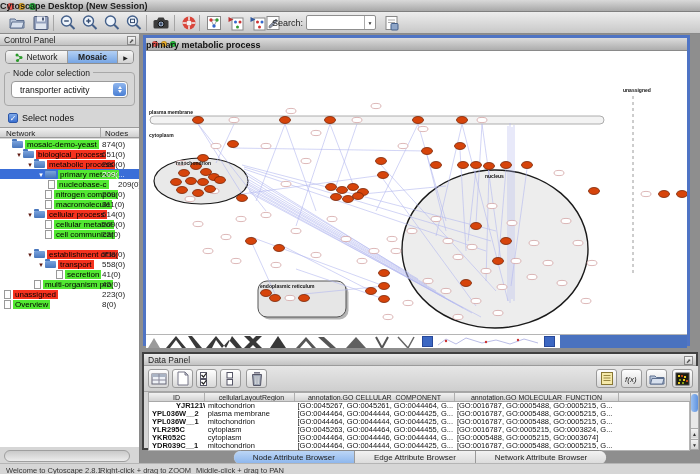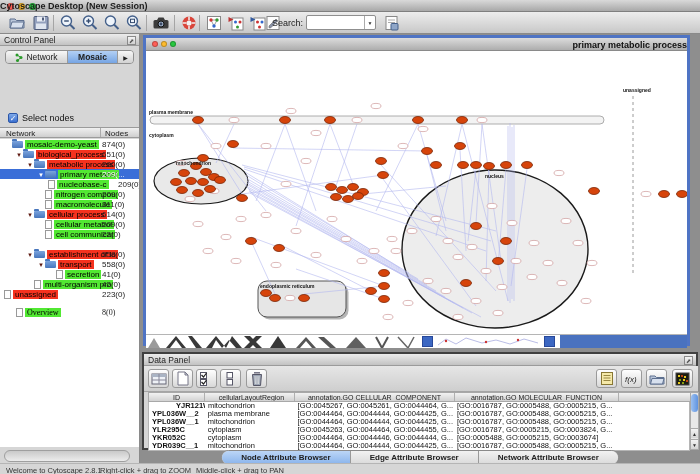--- a/index.html
+++ b/index.html
@@ -51,42 +51,42 @@
 .trow .lbl.r{background:#f5321e;color:#000}
 .trow .cnt{position:absolute;left:102px;color:#222}
 .trow.sel .cnt{color:#fff}
 .well{position:absolute;left:4px;bottom:1px;width:126px;height:12px;border:1px solid #9f9f9f;border-radius:6px;background:linear-gradient(#c9c9c9,#ececec)}
 
 .desktop{position:absolute;left:140px;top:34px;width:560px;height:429px;background:#8e8e8e}
 .nwin{position:absolute;left:143px;top:35px;width:547px;height:311px;border:3px solid #4f74c4;background:#fff}
 .nwtitle{height:13px;background:linear-gradient(#dcdcdc,#adadad);border-bottom:1px solid #8a8a8a;position:relative}
 .nwtitle .tl{top:3px;width:6px;height:6px}
 .nwtitle .tl.r{left:6px}.nwtitle .tl.y{left:15px}.nwtitle .tl.g{left:24px}
-.nwtitle .t{position:absolute;left:0;right:0;top:1.5px;text-align:right;font-weight:bold;font-size:9px;color:#111}
+.nwtitle .t{position:absolute;left:0;right:0;top:1.5px;text-align:left;font-weight:bold;font-size:9px;color:#111}
 .nwcanvas{position:relative;width:541px;height:284px;background:#fff;border-bottom:1px solid #b5b5b5}
 .nwstrip{position:relative;width:541px;height:13px;background:#fff;overflow:hidden}
 .bluesq{position:absolute;top:1px;width:11px;height:11px;background:#3c67c2;border:1px solid #27489a}
 .blueband{position:absolute;top:0;left:414px;width:127px;height:13px;background:#4a72bf}
 
 .dpanel{position:absolute;left:142px;top:352px;width:556px;height:98px;background:#d6d6d6;border:2px solid #404040}
 .dtool{position:absolute;left:0;top:12px;width:554px;height:26px;background:linear-gradient(#e6e6e6,#cecece);border-bottom:1px solid #a5a5a5}
 .dbtn{position:absolute;top:3px;width:21px;height:19px;background:linear-gradient(#fefefe,#d8d8d8);border:1px solid #9a9a9a;border-radius:3px;display:flex;align-items:center;justify-content:center}
 .thead{position:absolute;left:4px;top:38px;height:10px;display:flex;background:linear-gradient(#f2f2f2,#d2d2d2);border:1px solid #a8a8a8}
 .thead .hc{font-size:7px;color:#222;text-align:center;line-height:9px;border-right:1px solid #b0b0b0;overflow:hidden;white-space:nowrap}
 .trows{position:absolute;left:4px;top:48px;width:542px;background:#fff;border:1px solid #b5b5b5;border-top:0}
 .drow{display:flex;height:8px;line-height:8px;font-size:7.5px;white-space:nowrap}
 .drow .c{overflow:hidden;padding-left:3px}
 .drow .c0{font-weight:bold}
 .vsb{position:absolute;left:546px;top:38px;width:9px;height:58px;background:#e8e8e8;border:1px solid #aaa}
 .vsb .th{position:absolute;left:0;top:1px;width:7px;height:18px;border-radius:4px;background:linear-gradient(90deg,#9cc0f0,#5f93e0)}
 .vsb .ab{position:absolute;left:0;width:7px;height:10px;background:linear-gradient(#f4f4f4,#d4d4d4);border-top:1px solid #aaa;text-align:center;font-size:5px;line-height:10px;color:#333}
 
 .btabs{position:absolute;left:142px;top:450px;width:556px;display:flex;justify-content:center}
 .btg{display:flex;border:1px solid #8a8a8a;border-radius:8px;overflow:hidden;background:#e4e4e4}
-.bt{font-size:8px;font-weight:bold;color:#222;padding:2px 19px;border-right:1px solid #9a9a9a;background:linear-gradient(#f2f2f2,#dadada)}
+.bt{font-size:8px;font-weight:normal;color:#222;padding:2px 19px;border-right:1px solid #9a9a9a;background:linear-gradient(#f2f2f2,#dadada)}
 .bt:last-child{border-right:0}
 .bt.sel{background:linear-gradient(#bcd6f6,#8ab4ec)}
 .sbar{position:absolute;left:0;top:463px;width:700px;height:11px;background:#d6d6d6;border-top:1px solid #b5b5b5}
 .sbar span{position:absolute;top:1.5px;font-size:7.5px;color:#333}
 svg text{font-family:"Liberation Sans",sans-serif}
 </style>
 </head>
 <body>
 
 <div class="macbar">
@@ -230,20 +230,30 @@
           <circle cx="2.5" cy="7.5" r="1.5" fill="#2a9a2a"></circle>
           <path d="M2 2L6 4.5 2.5 7.5" stroke="#2a9a2a" fill="none"></path>
         </svg>
         <span>Network</span>
       </div>
     <div class="s sel" style="width:50px">
         <span>Mosaic</span>
       </div>
     <div class="s arr" style="width:15px">▶</div>
   </div>
+  <div class="fldset">
+    <span class="lg">Node color selection</span>
+    <div class="combo">
+      <span class="v">transporter activity</span>
+      <span class="cap">
+          <i class="u"></i>
+          <i class="d"></i>
+        </span>
+    </div>
+  </div>
   <div class="cbrow">
     <span class="cbox">✓</span>
     <span>Select nodes</span>
   </div>
   <div class="treehdr">
     <span style="position:absolute;left:6px;top:1px">Network</span>
     <span class="d"></span>
     <span style="position:absolute;left:105px;top:1px">Nodes</span>
   </div>
   <div class="tree" id="tree">
@@ -329,21 +339,21 @@
         <span class="arr"></span>
         <span class="leaf"></span>
         <span class="lbl g">multi-organism pro</span>
         <span class="cnt">42(0)</span>
       </div>
       <div class="trow" style="top: 150px; padding-left: 4px;">
         <span class="leaf"></span>
         <span class="lbl r">unassigned</span>
         <span class="cnt">223(0)</span>
       </div>
-      <div class="trow" style="top: 168px; padding-left: 16px; font-family: Liberation Serif, serif;">
+      <div class="trow" style="top: 160px; padding-left: 4px;">
         <span class="leaf"></span>
         <span class="lbl g">Overview</span>
         <span class="cnt">8(0)</span>
       </div>
     </div>
   <div class="well"></div>
 </div>
 
 <div class="nwin">
   <div class="nwtitle">

